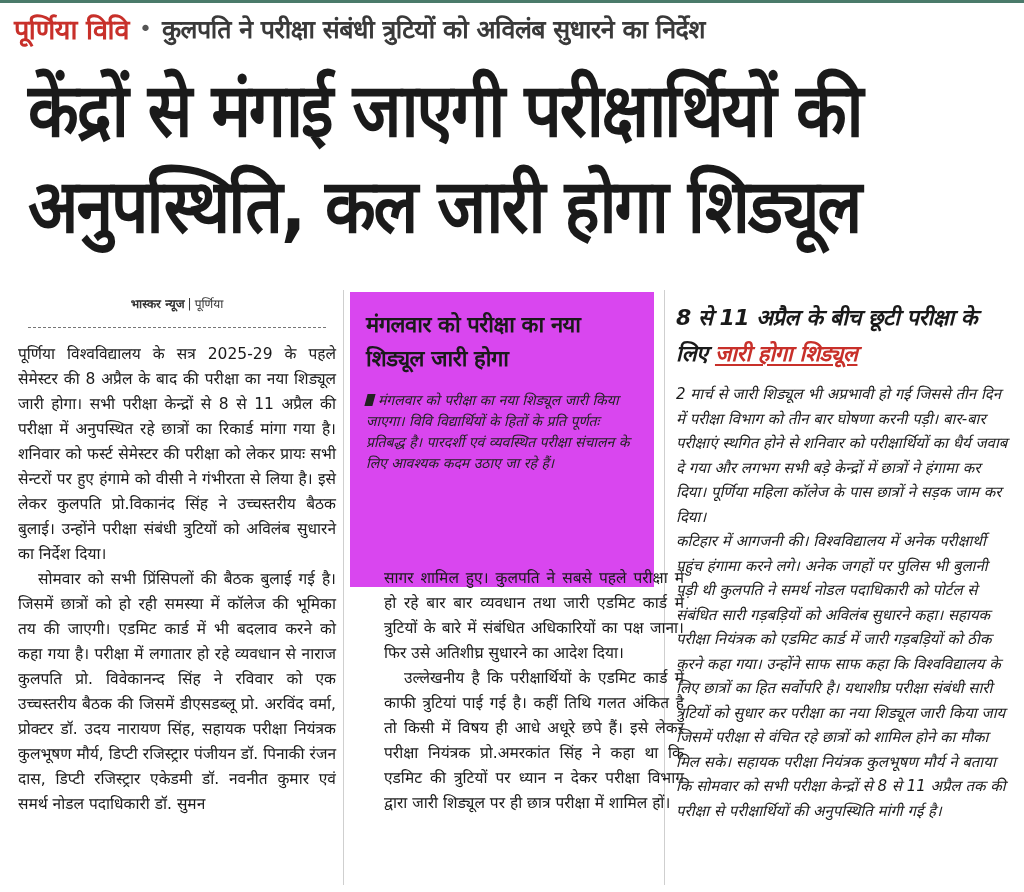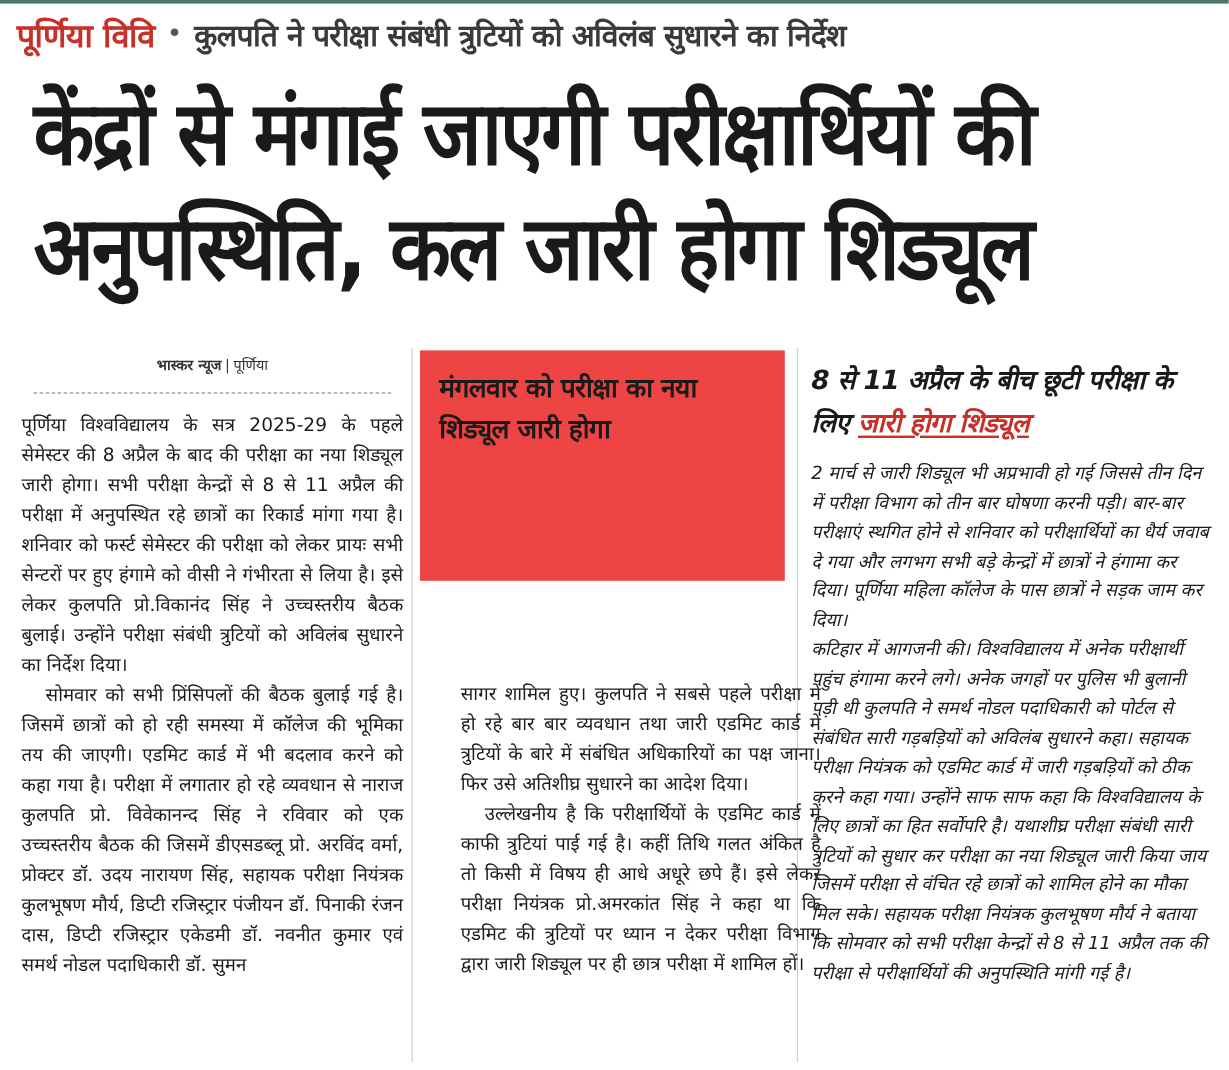--- a/index.html
+++ b/index.html
@@ -20,21 +20,21 @@
     .col p { text-align: justify; }
     .indent { text-indent: 20px; }
 
     .col-left { left: 18px; top: 292px; width: 318px; }
     .byline { text-align: center; font-size: 12px; color: #333; padding-bottom: 10px; border-bottom: 1px dashed #777; margin: 0 10px 14px 10px; }
     .byline .src { font-weight: bold; }
     .byline .sep { margin: 0 3px; }
 
     .vline { position: absolute; top: 290px; width: 1px; height: 595px; background: #cfcfcf; }
 
-    .quote-box { position: absolute; left: 350px; top: 292px; width: 304px; height: 192px; background: #ef4444; padding: 16px 16px 10px 16px; }
+    .quote-box { position: absolute; left: 350px; top: 292px; width: 304px; height: 295px; background: #d946ef; padding: 16px 16px 10px 16px; }
     .quote-box .qtitle { font-weight: bold; font-size: 22px; line-height: 34px; color: #1a1a1a; letter-spacing: -0.5px; }
     .quote-box .qtext { margin-top: 14px; font-style: italic; font-size: 14px; line-height: 21px; color: #222; }
     .quote-box .qmark { display: inline-block; width: 8px; height: 12px; background: #222; transform: skewX(-15deg); margin-right: 4px; vertical-align: -1px; }
     .quote-box .qauthor { font-style: italic; font-weight: bold; font-size: 14px; line-height: 22px; color: #222; }
 
     .col-mid { left: 352px; top: 566px; width: 300px; margin-left: 32px; }
 
     .col-right { left: 676px; top: 300px; width: 336px; font-size: 15px; line-height: 24.5px; font-style: italic; }
     .col-right .rtitle { font-weight: bold; font-size: 22px; line-height: 36px; color: #1a1a1a; letter-spacing: -0.5px; margin-bottom: 10px; }
     .col-right .rtitle .hl { color: #c8302a; text-decoration: underline; text-decoration-thickness: 2px; text-underline-offset: 3px; }
@@ -62,20 +62,23 @@
   </div>
   <p>पूर्णिया विश्वविद्यालय के सत्र 2025-29 के पहले सेमेस्टर की 8 अप्रैल के बाद की परीक्षा का नया शिड्यूल जारी होगा। सभी परीक्षा केन्द्रों से 8 से 11 अप्रैल की परीक्षा में अनुपस्थित रहे छात्रों का रिकार्ड मांगा गया है। शनिवार को फर्स्ट सेमेस्टर की परीक्षा को लेकर प्रायः सभी सेन्टरों पर हुए हंगामे को वीसी ने गंभीरता से लिया है। इसे लेकर कुलपति प्रो.विकानंद सिंह ने उच्चस्तरीय बैठक बुलाई। उन्होंने परीक्षा संबंधी त्रुटियों को अविलंब सुधारने का निर्देश दिया।</p>
   <p class="indent">सोमवार को सभी प्रिंसिपलों की बैठक बुलाई गई है। जिसमें छात्रों को हो रही समस्या में कॉलेज की भूमिका तय की जाएगी। एडमिट कार्ड में भी बदलाव करने को कहा गया है। परीक्षा में लगातार हो रहे व्यवधान से नाराज कुलपति प्रो. विवेकानन्द सिंह ने रविवार को एक उच्चस्तरीय बैठक की जिसमें डीएसडब्लू प्रो. अरविंद वर्मा, प्रोक्टर डॉ. उदय नारायण सिंह, सहायक परीक्षा नियंत्रक कुलभूषण मौर्य, डिप्टी रजिस्ट्रार पंजीयन डॉ. पिनाकी रंजन दास, डिप्टी रजिस्ट्रार एकेडमी डॉ. नवनीत कुमार एवं समर्थ नोडल पदाधिकारी डॉ. सुमन</p>
 </div>
 
 <div class="vline" style="left:343px;"></div>
 <div class="vline" style="left:664px;"></div>
 
 <div class="quote-box">
   <div class="qtitle">मंगलवार को परीक्षा का नया शिड्यूल जारी होगा</div>
+  <div class="qtext">
+    <span class="qmark"></span><span>मंगलवार को परीक्षा का नया शिड्यूल जारी किया जाएगा। विवि विद्यार्थियों के हितों के प्रति पूर्णतः प्रतिबद्ध है। पारदर्शी एवं व्यवस्थित परीक्षा संचालन के लिए आवश्यक कदम उठाए जा रहे हैं।</span>
+  </div>
 </div>
 
 <div class="col col-mid">
   <p>सागर शामिल हुए। कुलपति ने सबसे पहले परीक्षा में हो रहे बार बार व्यवधान तथा जारी एडमिट कार्ड में त्रुटियों के बारे में संबंधित अधिकारियों का पक्ष जाना। फिर उसे अतिशीघ्र सुधारने का आदेश दिया।</p>
   <p class="indent">उल्लेखनीय है कि परीक्षार्थियों के एडमिट कार्ड में काफी त्रुटियां पाई गई है। कहीं तिथि गलत अंकित है तो किसी में विषय ही आधे अधूरे छपे हैं। इसे लेकर परीक्षा नियंत्रक प्रो.अमरकांत सिंह ने कहा था कि एडमिट की त्रुटियों पर ध्यान न देकर परीक्षा विभाग द्वारा जारी शिड्यूल पर ही छात्र परीक्षा में शामिल हों।</p>
 </div>
 
 <div class="col col-right">
   <div class="rtitle">
     <span>8 से 11 अप्रैल के बीच छूटी परीक्षा के लिए </span><span class="hl">जारी होगा शिड्यूल</span>

